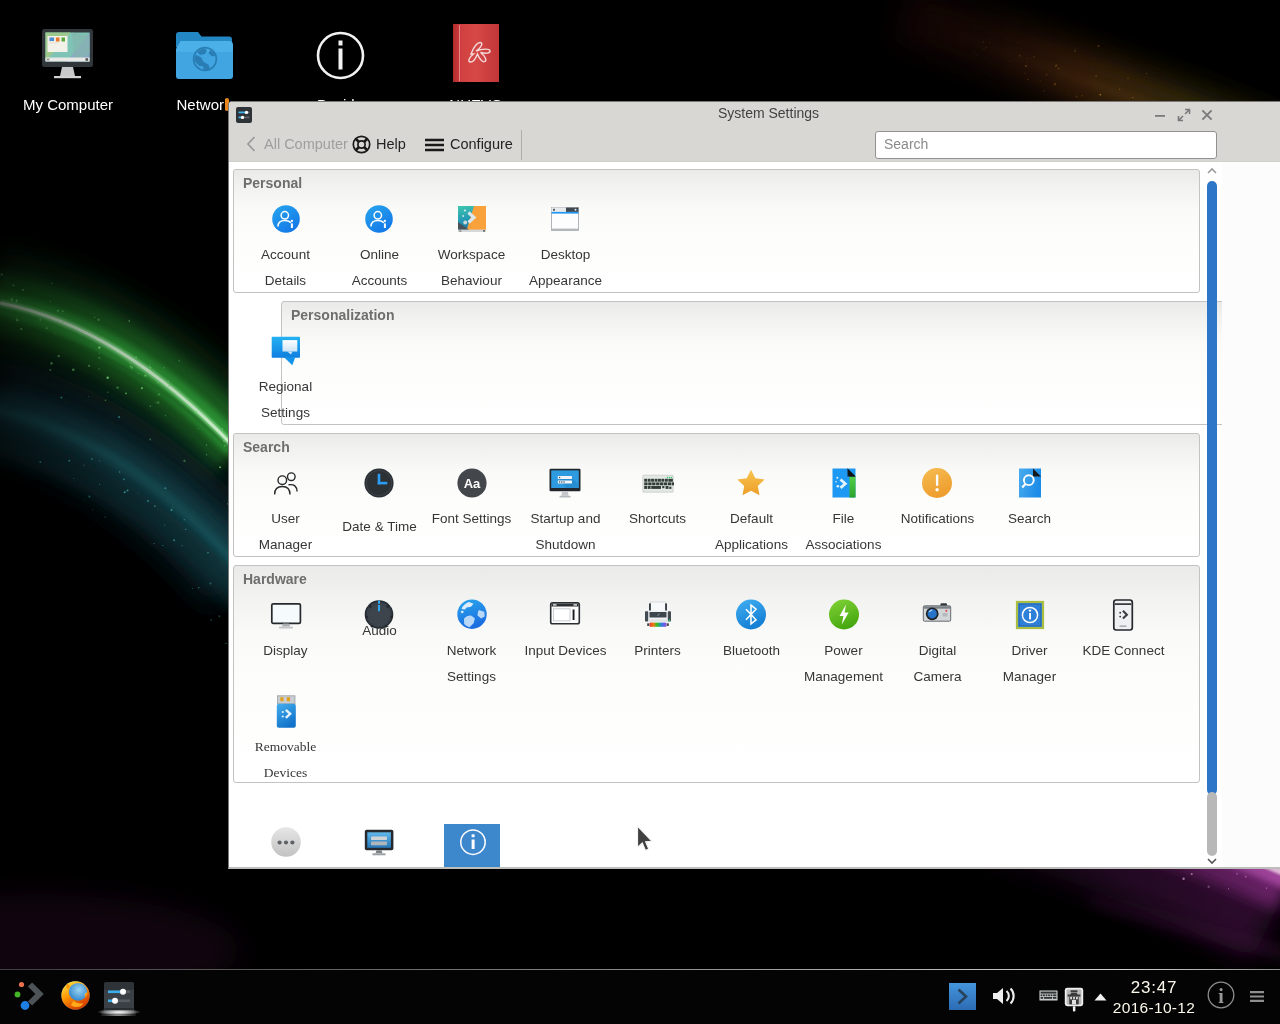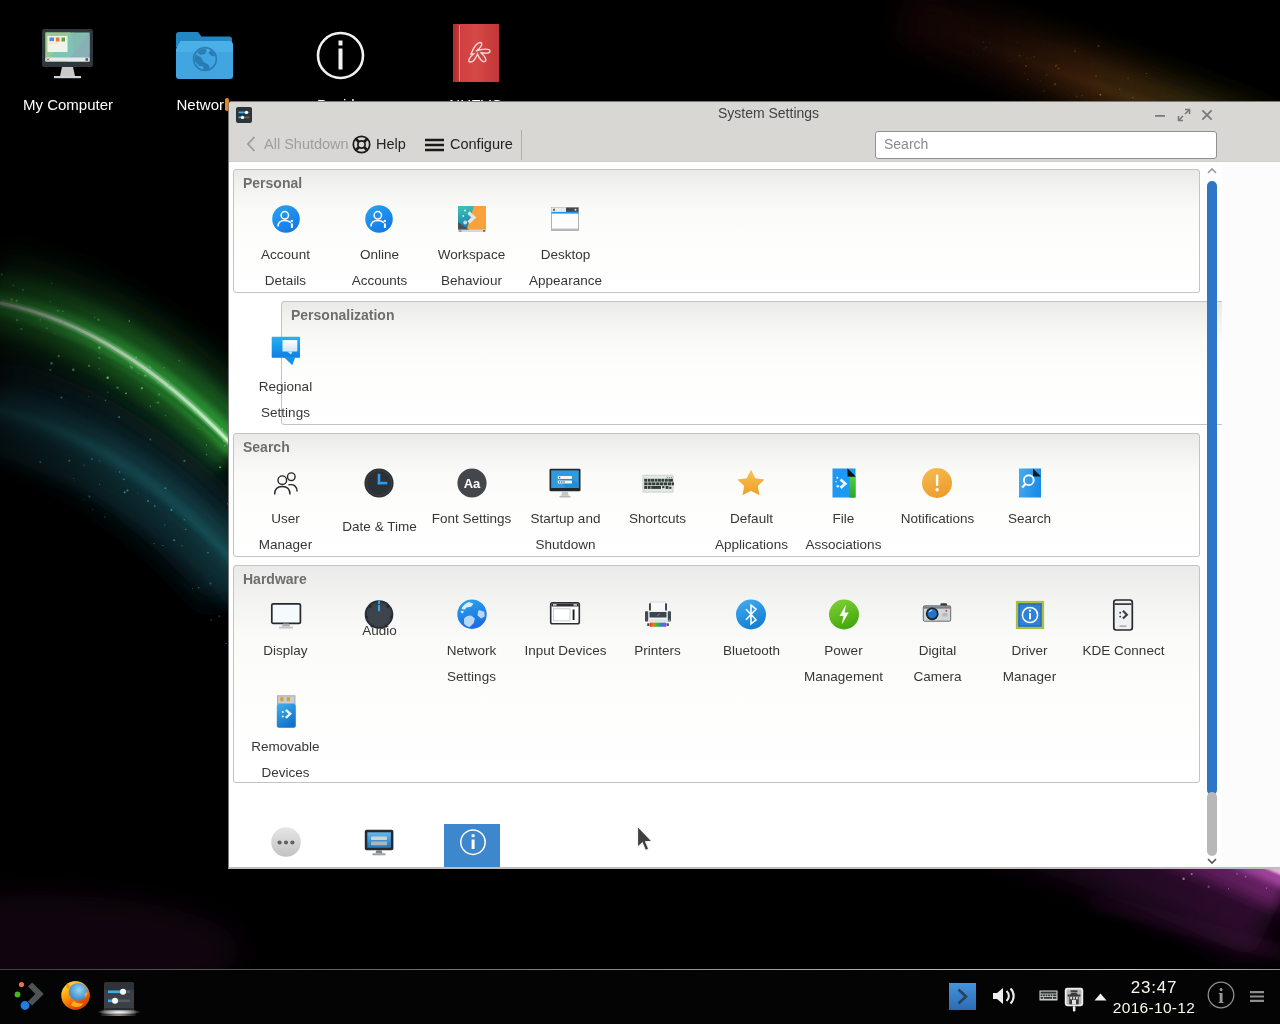--- a/index.html
+++ b/index.html
@@ -390,21 +390,21 @@
 <svg class="abs" style="left:971px;top:6px" width="14" height="14" viewBox="0 0 14 14">
         <g stroke="#7a7a7a" stroke-width="1.9">
           <path d="M2.4 2.4 L11.6 11.6 M11.6 2.4 L2.4 11.6"></path>
         </g>
       </svg>
 </div>
 <div id="toolbar">
 <svg class="abs" style="left:16px;top:8px" width="12" height="18" viewBox="0 0 12 18">
         <path d="M9.5 2 L3 9 L9.5 16" stroke="#9b9b9b" stroke-width="1.8" fill="none"></path>
       </svg>
-<div class="tbtext" style="left:35px;color:#9e9e9e;">All Shutdown</div>
+<div class="tbtext" style="left:35px;color:#9e9e9e;">All Computer</div>
 <svg class="abs" style="left:123px;top:8px" width="19" height="19" viewBox="0 0 19 19">
 <g fill="none" stroke="#1a1a1a" stroke-width="1.7">
 <circle cx="9.5" cy="9.5" r="8.2"></circle>
 <circle cx="9.5" cy="9.5" r="3.6"></circle>
 </g>
 <g stroke="#1a1a1a" stroke-width="2.6">
 <path d="M4 4 l3 3 M15 4 l-3 3 M4 15 l3 -3 M15 15 l-3 -3"></path>
 </g>
 </svg>
 <div class="tbtext" style="left:147px;">Help</div>
@@ -758,21 +758,21 @@
           </linearGradient>
         </defs>
 <rect x="7.5" y="0.8" width="17.5" height="8" fill="#c9ccd0" stroke="#9aa0a5" stroke-width="0.8"></rect>
 <rect x="10.3" y="2.2" width="3.2" height="4" fill="#dfa11f"></rect>
 <rect x="16.8" y="2.2" width="3.2" height="4" fill="#dfa11f"></rect>
 <rect x="6.8" y="8.8" width="19" height="24" rx="2" fill="url(#rmg)"></rect>
 <circle cx="12.8" cy="17" r="1.1" fill="#e4f2fc"></circle>
 <circle cx="12.8" cy="21.5" r="1.1" fill="#e4f2fc"></circle>
 <path d="M15.8 14.8 l4.4 4 l-4.4 4" stroke="#e4f2fc" stroke-width="2.4" fill="none"></path>
       </svg>
-      <div class="clabel" style="left:10px;top:572px;">Removable<br>Devices</div>
+      <div class="clabel" style="left:10px;top:572px;font-family:Liberation Serif, serif;">Removable<br>Devices</div>
 <svg class="abs" style="left:41px;top:663px" width="32" height="34" viewBox="0 0 32 34">
         <defs>
           <linearGradient id="mog" x1="0" y1="0" x2="0" y2="1">
             <stop offset="0" stop-color="#e6e6e6"></stop>
             <stop offset="1" stop-color="#c2c2c2"></stop>
           </linearGradient>
         </defs>
 <circle cx="16" cy="17" r="14.8" fill="url(#mog)"></circle>
 <circle cx="9.6" cy="17.5" r="2.1" fill="#5f6368"></circle>
 <circle cx="16" cy="17.5" r="2.1" fill="#5f6368"></circle>

